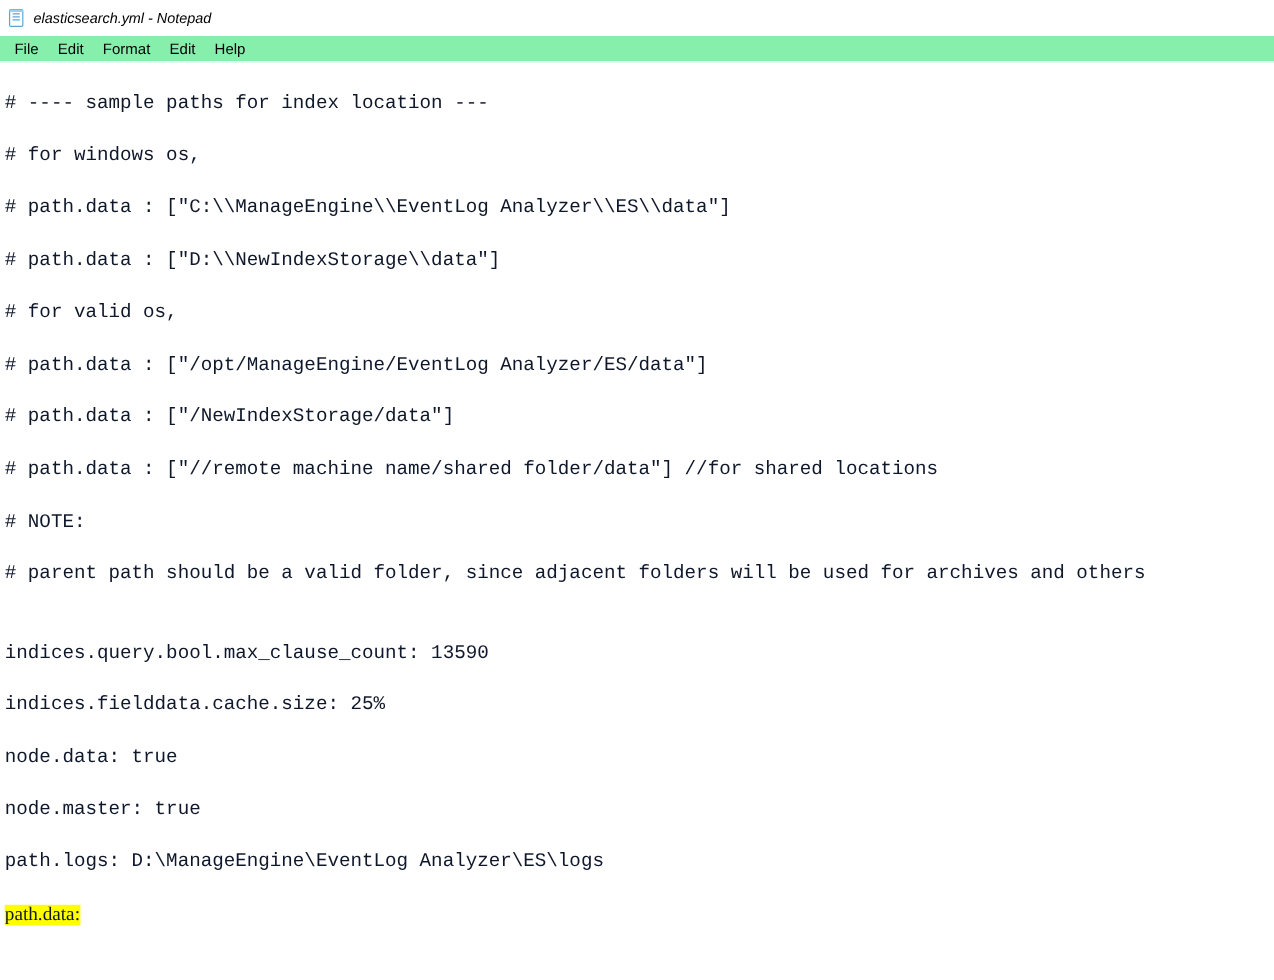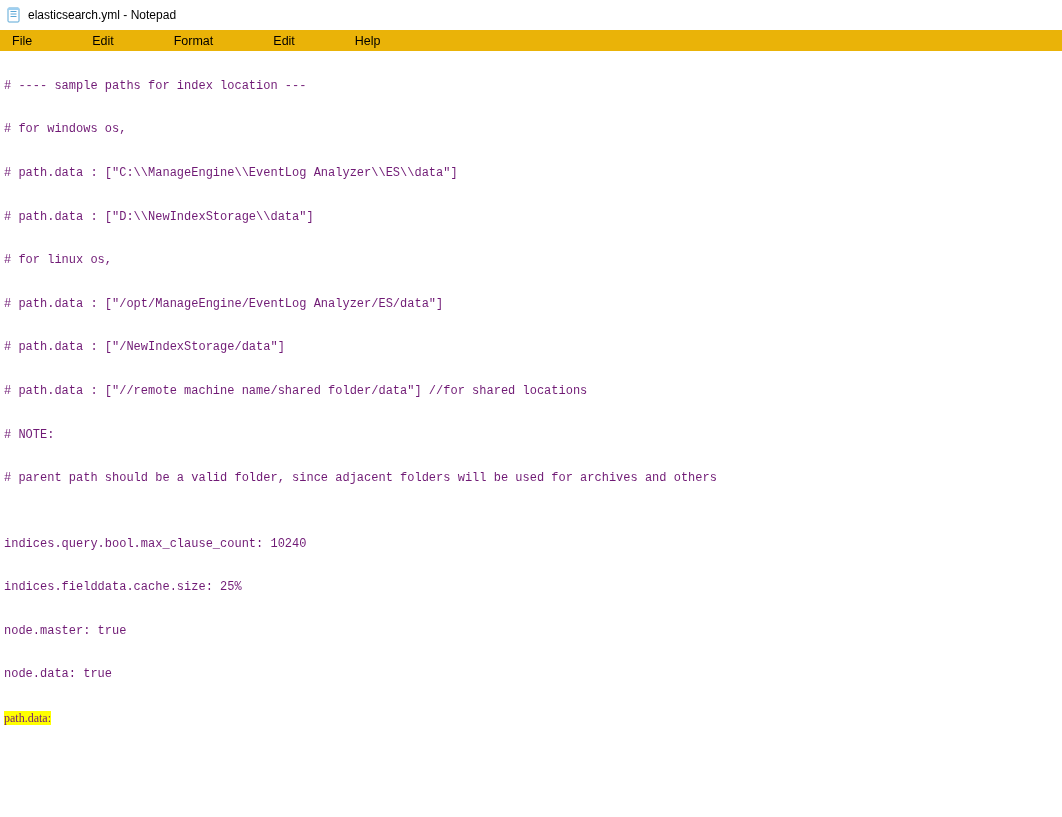--- a/index.html
+++ b/index.html
@@ -11,52 +11,52 @@
       overflow: hidden;
     }
     .titlebar {
       display: flex;
       align-items: center;
       height: 30px;
       padding: 0 6px;
       background: #ffffff;
       font-size: 12px;
       color: #000;
+      font-style: italic;
     }
     .titlebar-icon {
       width: 16px;
       height: 16px;
       margin-right: 6px;
       display: inline-flex;
       align-items: center;
       justify-content: center;
     }
     .titlebar-icon svg { width: 16px; height: 16px; }
     .menubar {
       display: flex;
       align-items: center;
       height: 22px;
       padding: 0 4px;
-      background: #eab308;
+      background: #86efac;
       font-size: 12.5px;
       color: #000;
       border-bottom: 1px solid #fff;
-      gap: 44px;
     }
     .menu-item {
       padding: 2px 8px;
       cursor: default;
     }
     .editor {
       font-family: Consolas, "Courier New", monospace;
-      font-size: 12px;
+      font-size: 16px;
       line-height: 21.8px;
       padding: 2px 4px 0 4px;
       white-space: pre;
-      color: #701a75;
+      color: #0f172a;
       overflow: hidden;
       height: calc(817px - 52px);
     }
     .line { display: block; }
     .hl {
       background: #ffff00;
       display: inline;
       font-family: Liberation Serif, serif;
     }
   </style>
@@ -82,31 +82,32 @@
   <span class="menu-item">Format</span>
   <span class="menu-item">Edit</span>
   <span class="menu-item">Help</span>
 </div>
 
 <div class="editor">
 <span class="line"># ---- sample paths for index location ---</span>
 <span class="line"># for windows os,</span>
 <span class="line"># path.data : ["C:\\ManageEngine\\EventLog Analyzer\\ES\\data"]</span>
 <span class="line"># path.data : ["D:\\NewIndexStorage\\data"]</span>
-<span class="line"># for linux os,</span>
+<span class="line"># for valid os,</span>
 <span class="line"># path.data : ["/opt/ManageEngine/EventLog Analyzer/ES/data"]</span>
 <span class="line"># path.data : ["/NewIndexStorage/data"]</span>
 <span class="line"># path.data : ["//remote machine name/shared folder/data"] //for shared locations</span>
 <span class="line"># NOTE:</span>
 <span class="line"># parent path should be a valid folder, since adjacent folders will be used for archives and others</span>
 <span class="line"></span>
-<span class="line">indices.query.bool.max_clause_count: 10240</span>
+<span class="line">indices.query.bool.max_clause_count: 13590</span>
 <span class="line">indices.fielddata.cache.size: 25%</span>
+<span class="line">node.data: true</span>
 <span class="line">node.master: true</span>
-<span class="line">node.data: true</span>
+<span class="line">path.logs: D:\ManageEngine\EventLog Analyzer\ES\logs</span>
 <span class="line"><span class="hl">path.data:</span></span>
 
 
 
 
 
 
 
 
 

